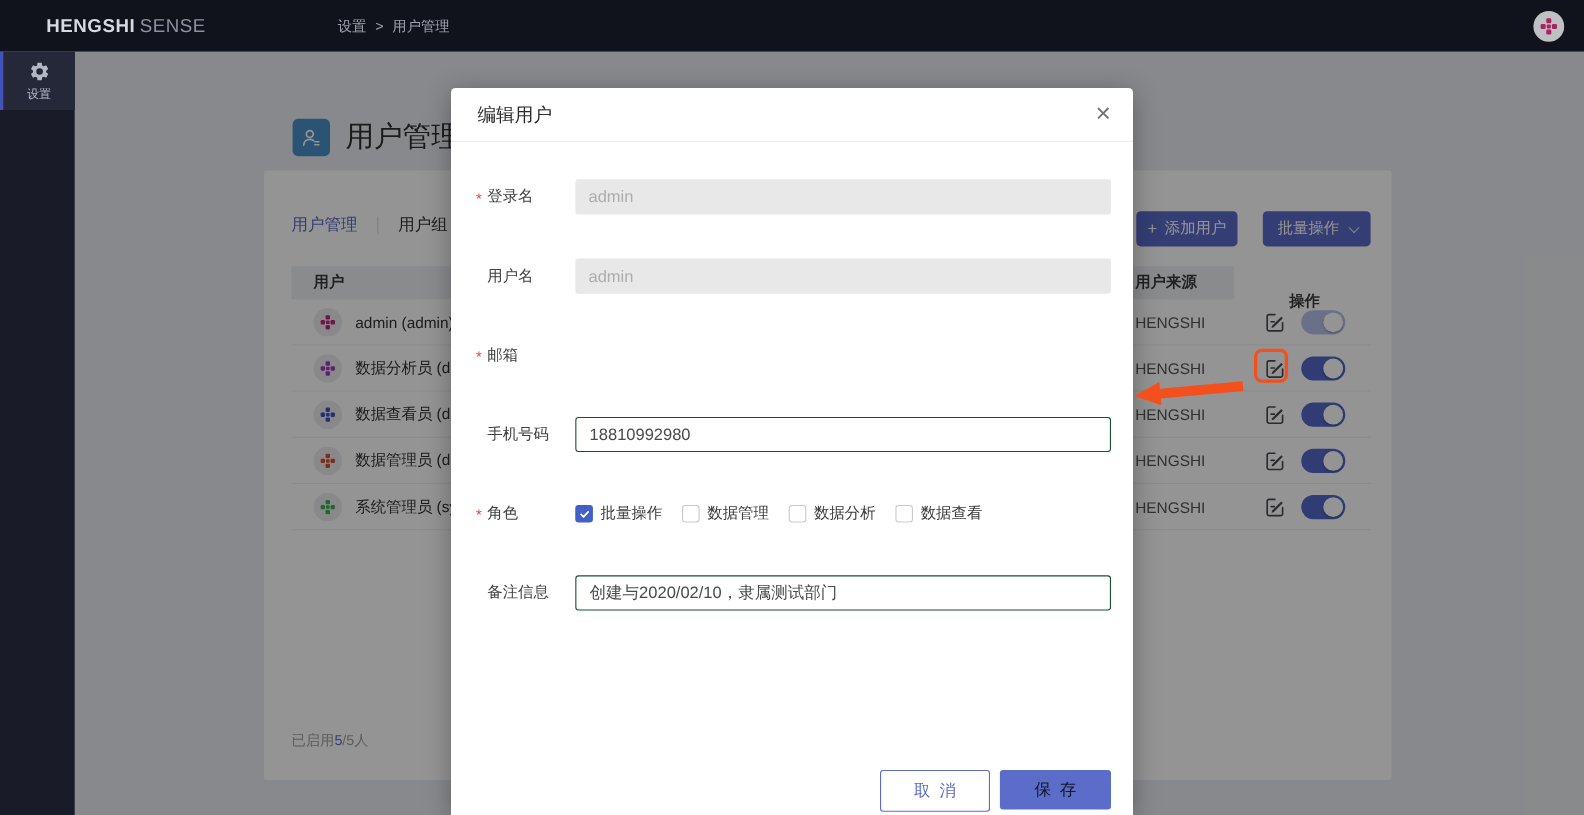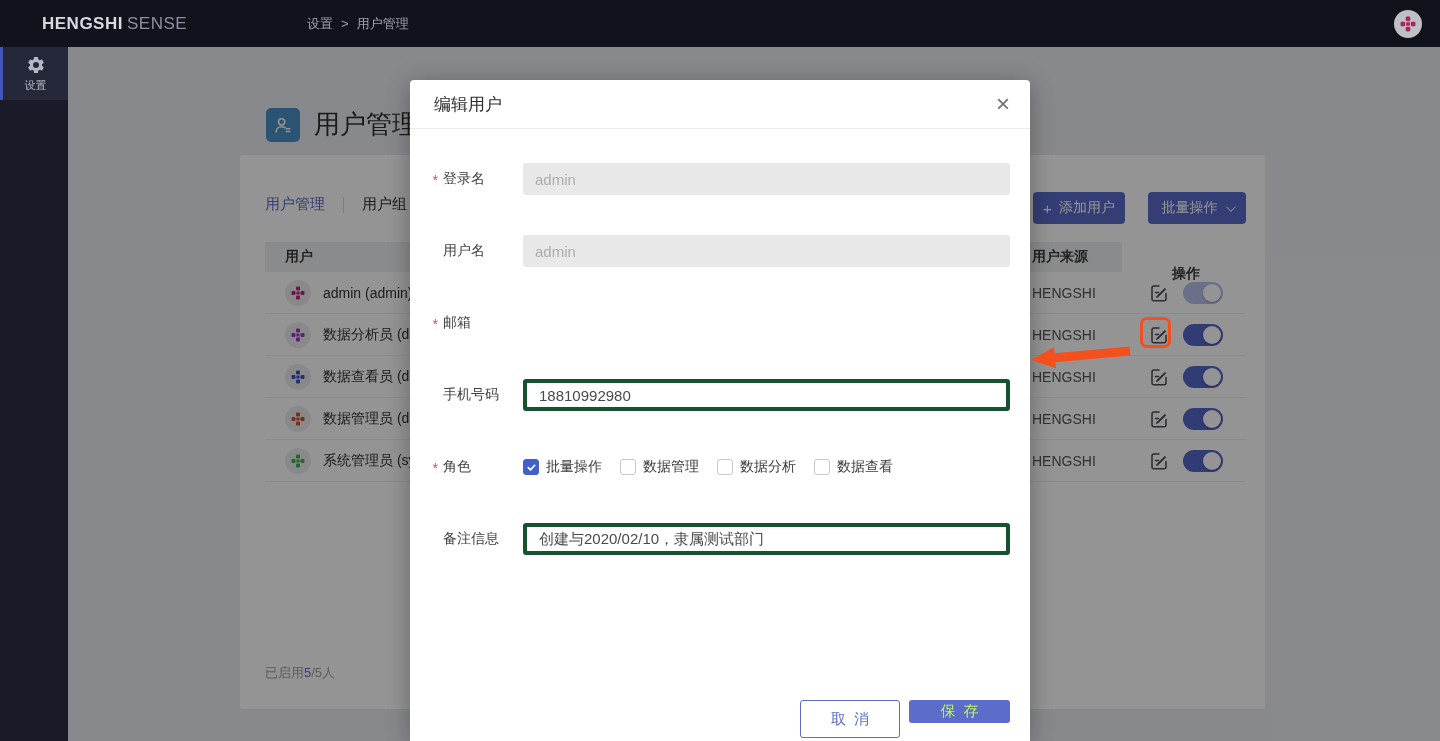--- a/index.html
+++ b/index.html
@@ -72,34 +72,34 @@
   .m-head { height:49px; display:flex; align-items:center; padding:0 20px 0 24px; border-bottom:1px solid #ececec; }
   .m-title { font-size:17px; color:#2b2b2b; }
   .m-close { margin-left:auto; font-size:24px; font-weight:300; color:#737373; cursor:pointer; line-height:1; }
   .m-body { padding:34px 20px 0 22px; }
   .frow { display:flex; align-items:center; height:32px; margin-bottom:40px; }
   .flabel { position:relative; width:91px; padding-left:11px; flex-shrink:0; font-size:14px; color:#404040; }
   .ast { position:absolute; left:0; top:2px; color:#e64545; }
   .finput { flex:1; height:32px; border-radius:3px; padding:0 12px; font-size:15px;
     font-family:"Liberation Sans","DejaVu Sans",sans-serif; }
   .finput:disabled { background:#e8e8e8; border:none; color:#adadad; }
-  .finput.live { background:#fff; border:4px solid #14532d; color:#4a4a4a; }
+  .finput.live { background:#fff; border:1px solid #14532d; color:#4a4a4a; }
   .cb-group { display:flex; align-items:center; margin-right:18px; cursor:pointer; }
   .cb { width:16px; height:16px; border:1px solid #c9c9c9; border-radius:3px; background:#fff;
     display:flex; align-items:center; justify-content:center; }
   .cb.checked { background:#4161c8; border-color:#4161c8; }
   .cb-label { font-size:14px; color:#3a3a3a; margin-left:7px; }
   .toggle-lg { width:41px; height:23px; border-radius:12px; background:#bdc4ee; position:relative; cursor:pointer; }
   .toggle-lg::after { content:""; position:absolute; right:2px; top:2px; width:19px; height:19px; border-radius:50%;
     background:#fff; box-shadow:0 1px 3px rgba(0,0,0,.25); }
   .m-btns { position:absolute; right:20px; top:620px; display:flex; gap:9px; }
   .btn-cancel { width:100px; height:38px; background:#fff; border:1px solid #5b6cc9; border-radius:3px;
     color:#5b6cc9; font-size:15px; letter-spacing:8px; text-indent:8px; cursor:pointer; }
-  .btn-save { width:101px; height:23px; background:#5b6cc9; border:none; border-radius:3px;
-    color:#bef264; font-size:15px; letter-spacing:8px; text-indent:8px; cursor:pointer; }
+  .btn-save { width:101px; height:36px; background:#5b6cc9; border:none; border-radius:3px;
+    color:#0f172a; font-size:15px; letter-spacing:8px; text-indent:8px; cursor:pointer; }
 
   
   .hl-box { position:absolute; left:1140px; top:317px; width:31px; height:31px;
     border:3px solid #f4501e; border-radius:7px; z-index:70; }
   .arrow-svg { position:absolute; left:1028px; top:342px; z-index:70; }
 </style>
 </head>
 <body>
 
 <div class="topbar">

